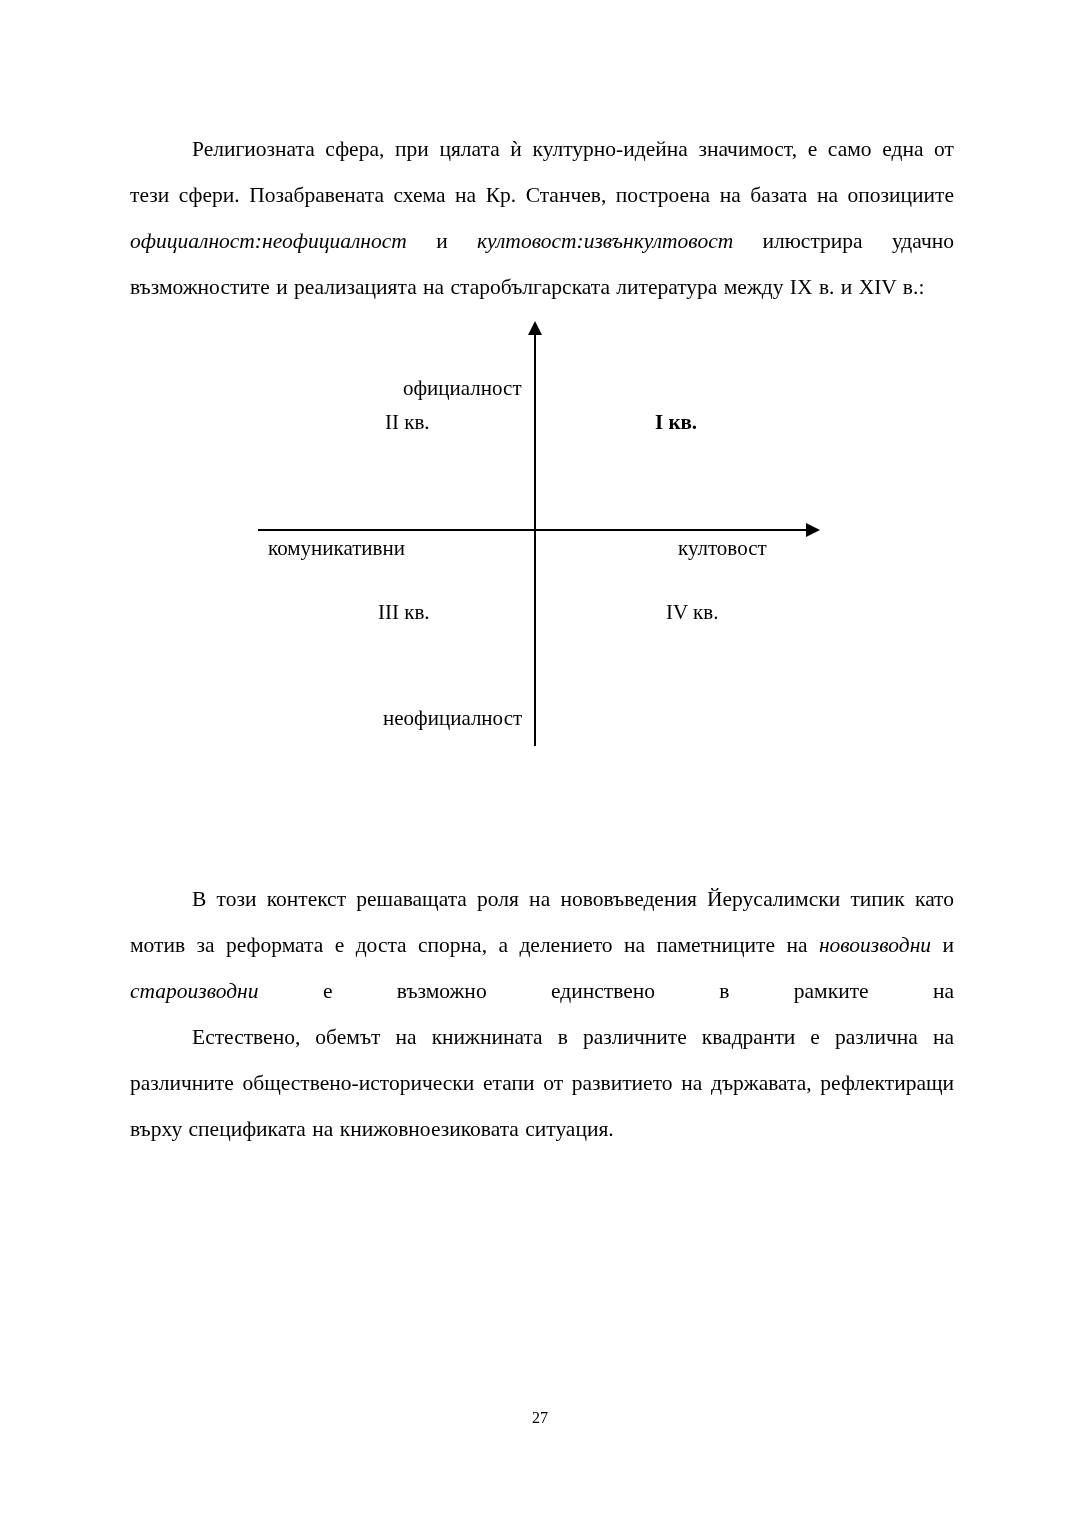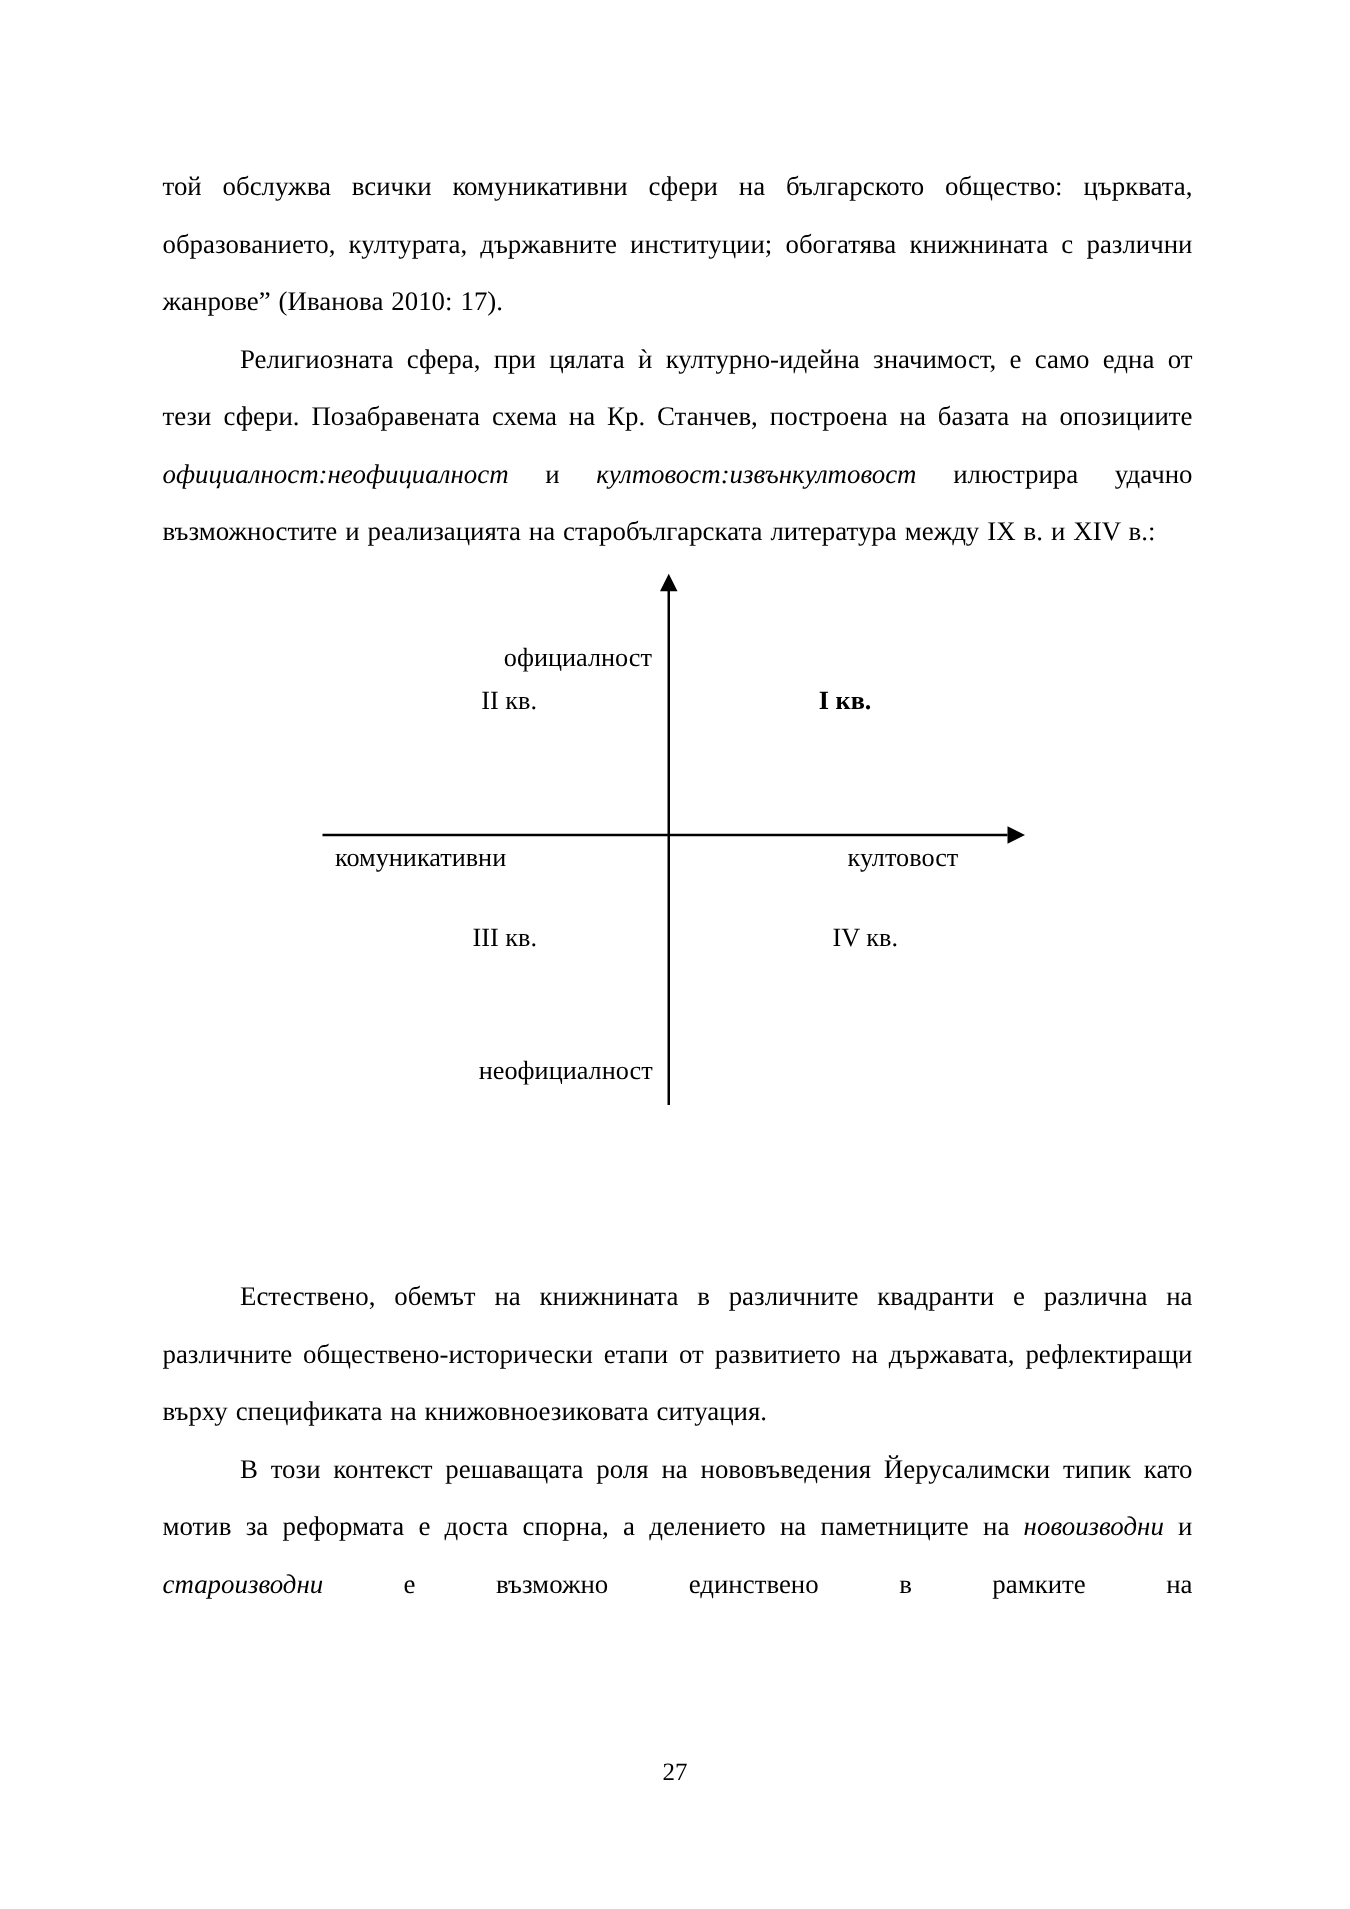--- a/index.html
+++ b/index.html
@@ -76,30 +76,29 @@
   .l-right { left: 548px; top: 226px; }
   .l-q3    { left: 248px; top: 290px; }
   .l-q4    { left: 536px; top: 290px; }
   .l-bottom{ left: 253px; top: 396px; }
 
   .page-number {
     position: absolute;
     left: 0; top: 1406px;
     width: 100%;
     text-align: center;
-    font-size: 20px;
+    font-size: 16px;
     line-height: 24px;
   }
 </style>
 </head>
 <body>
 
 <div class="content">
 
-  <p class="para">той обслужва всички комуникативни сфери на българското общество: църквата, образованието, културата, държавните институции; обогатява книжнината с различни жанрове” (Иванова 2010: 17).</p>
 
   <p class="para indent"><span>Религиозната сфера, при цялата ѝ културно-идейна значимост, е само една от тези сфери. Позабравената схема на Кр. Станчев, построена на базата на опозициите </span><span class="it">официалност:неофициалност</span><span> и </span><span class="it">култовост:извънкултовост</span><span> илюстрира удачно възможностите и реализацията на старобългарската литература между IX в. и XIV в.:</span></p>
 
   <div class="diagram">
     <div class="v-line"></div>
     <div class="v-arrow"></div>
     <div class="h-line"></div>
     <div class="h-arrow"></div>
 
     <div class="dlabel l-top">официалност</div>
@@ -112,19 +111,19 @@
 
     <div class="dlabel l-right">култовост</div>
 
     <div class="dlabel l-q3">III кв.</div>
 
     <div class="dlabel l-q4">IV кв.</div>
 
     <div class="dlabel l-bottom">неофициалност</div>
   </div>
 
+  <p class="para indent justify-last"><span>В този контекст решаващата роля на нововъведения Йерусалимски типик като мотив за реформата е доста спорна, а делението на паметниците на </span><span class="it">новоизводни</span><span> и </span><span class="it">староизводни</span><span> е възможно единствено в рамките на</span></p>
+
   <p class="para indent">Естествено, обемът на книжнината в различните квадранти е различна на различните обществено-исторически етапи от развитието на държавата, рефлектиращи върху спецификата на книжовноезиковата ситуация.</p>
-
-  <p class="para indent justify-last"><span>В този контекст решаващата роля на нововъведения Йерусалимски типик като мотив за реформата е доста спорна, а делението на паметниците на </span><span class="it">новоизводни</span><span> и </span><span class="it">староизводни</span><span> е възможно единствено в рамките на</span></p>
 
 </div>
 
 <div class="page-number">27</div>
 
 </body></html>

